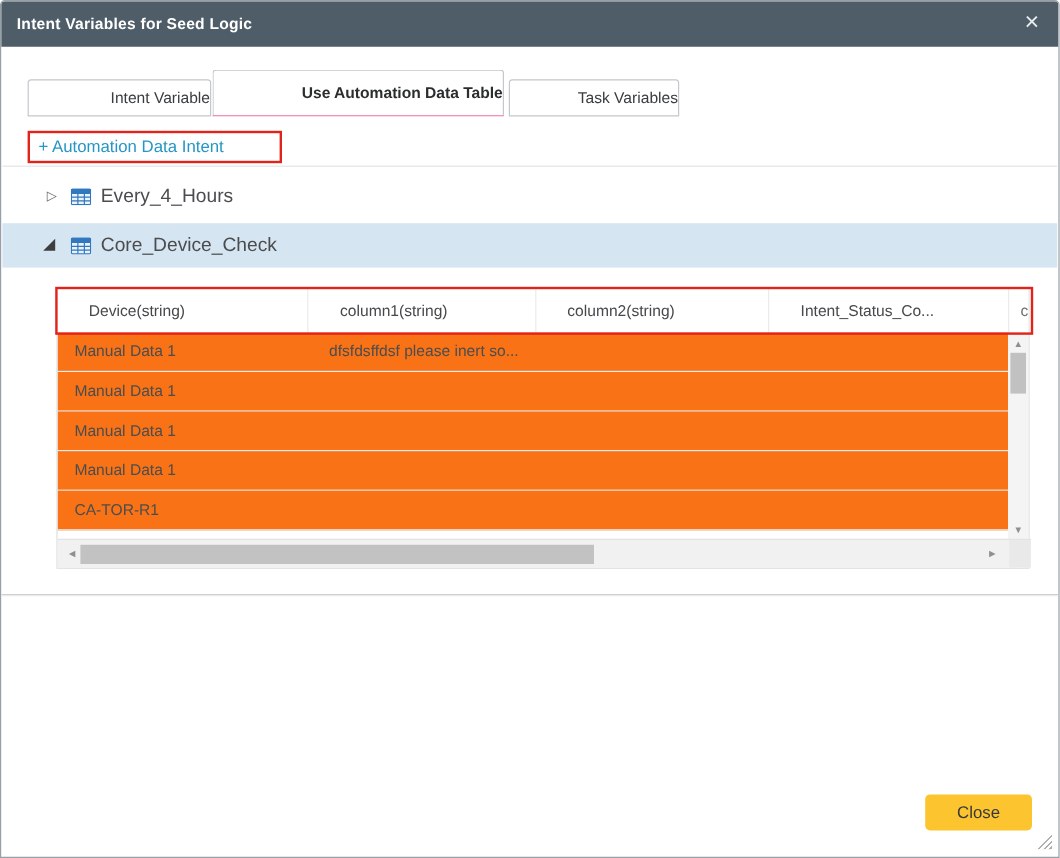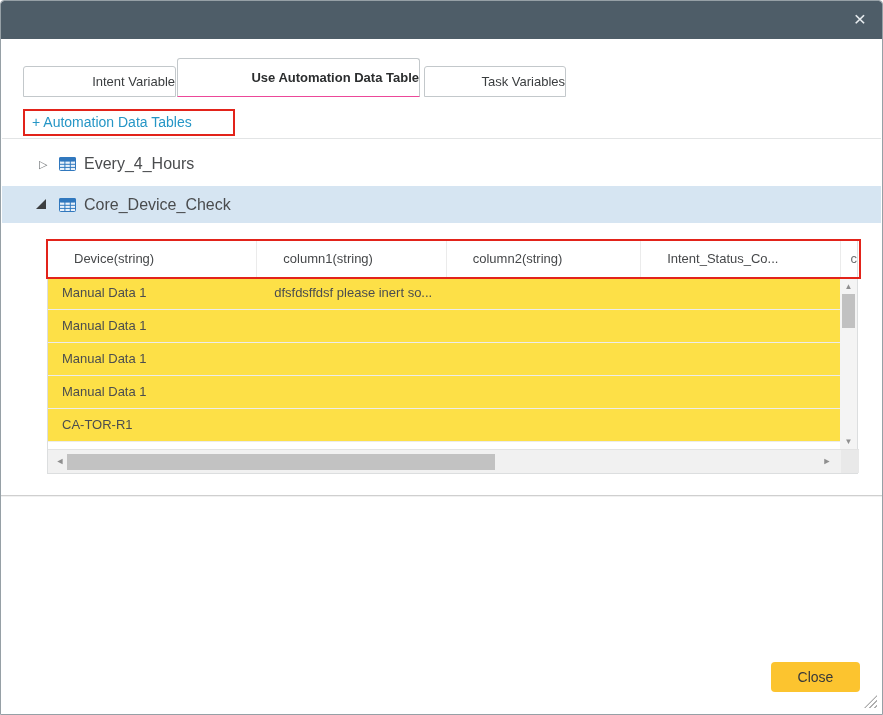--- a/index.html
+++ b/index.html
@@ -42,21 +42,21 @@
     font-size:16px; color:#4a4c4e;}
 
   
   .grid-wrap{ position:absolute; left:46px; top:239px; width:811px; height:234px;
     border:1px solid #dcdedf; background:#fff;}
   .grid-header{ position:absolute; left:0; top:0; width:100%; height:36px; background:#fff; display:flex;}
   .hcell{ height:36px; line-height:35px; padding-left:26px; font-size:13px; color:#46484a;
     border-right:1px solid #ebebeb; overflow:hidden; white-space:nowrap;}
   .ann-header{ left:-2px; top:-2px; width:815px; height:40px;}
   .grid-body{ position:absolute; left:0; top:36px; width:794px; height:174px; overflow:hidden;}
-  .grow{ display:flex; height:33px; border-bottom:1px solid #ececec; background:#fde047;gap:12px;}
+  .grow{ display:flex; height:33px; border-bottom:1px solid #ececec; background:#f97316;gap:12px;}
   .gcell{ height:32px; line-height:32px; padding-left:14px; font-size:13px; color:#4b4d4f;
     overflow:hidden; white-space:nowrap;}
 
   
   .vscroll{ position:absolute; right:0; top:36px; width:17px; height:174px; background:#f4f4f4;}
   .v-up,.v-down{ position:absolute; left:0; width:17px; height:15px; text-align:center;
     font-size:8px; color:#8f8f8f; line-height:15px; cursor:pointer;}
   .v-up{ top:2px;} .v-down{ bottom:2px;}
   .v-thumb{ position:absolute; left:2px; top:17px; width:13px; height:34px; background:#c1c1c1; cursor:pointer;}
   .hscroll{ position:absolute; left:0; bottom:0; width:811px; height:24px; background:#f1f1f1;
@@ -75,30 +75,31 @@
   .grip{ position:absolute; right:5px; bottom:6px; width:13px; height:13px;
     background:repeating-linear-gradient(135deg, transparent 0 2px, #9a9a9a 2px 3.5px);
     clip-path:polygon(100% 0, 100% 100%, 0 100%); opacity:.8;}
 </style>
 </head>
 <body>
 
 <div class="dialog">
 
   <div class="titlebar">
+    <span class="title">Intent Variables for Seed Logic</span>
     <span class="close-x">×</span>
   </div>
 
   <div>
       <div class="tab inactive" style="left: 22px; width: 153px;">Intent Variable</div>
       <div class="tab active" style="left: 176px; width: 243px;">Use Automation Data Table</div>
       <div class="tab inactive" style="left: 423px; width: 142px;">Task Variables</div>
     </div>
 
-  <span class="add-link">+ Automation Data Tables</span>
+  <span class="add-link">+ Automation Data Intent</span>
   <div class="annotation ann-link"></div>
 
   <div class="divider1"></div>
 
   <div>
       <div class="tree-row" style="top: 144px;">
         <span class="caret-collapsed">▷</span>
         <span class="grid-icon">
   <svg width="17" height="14" viewBox="0 0 17 14" xmlns="http://www.w3.org/2000/svg">
     <rect x="0.5" y="0.5" width="16" height="13" rx="1" fill="#eaf2fb" stroke="#3178be"></rect>

